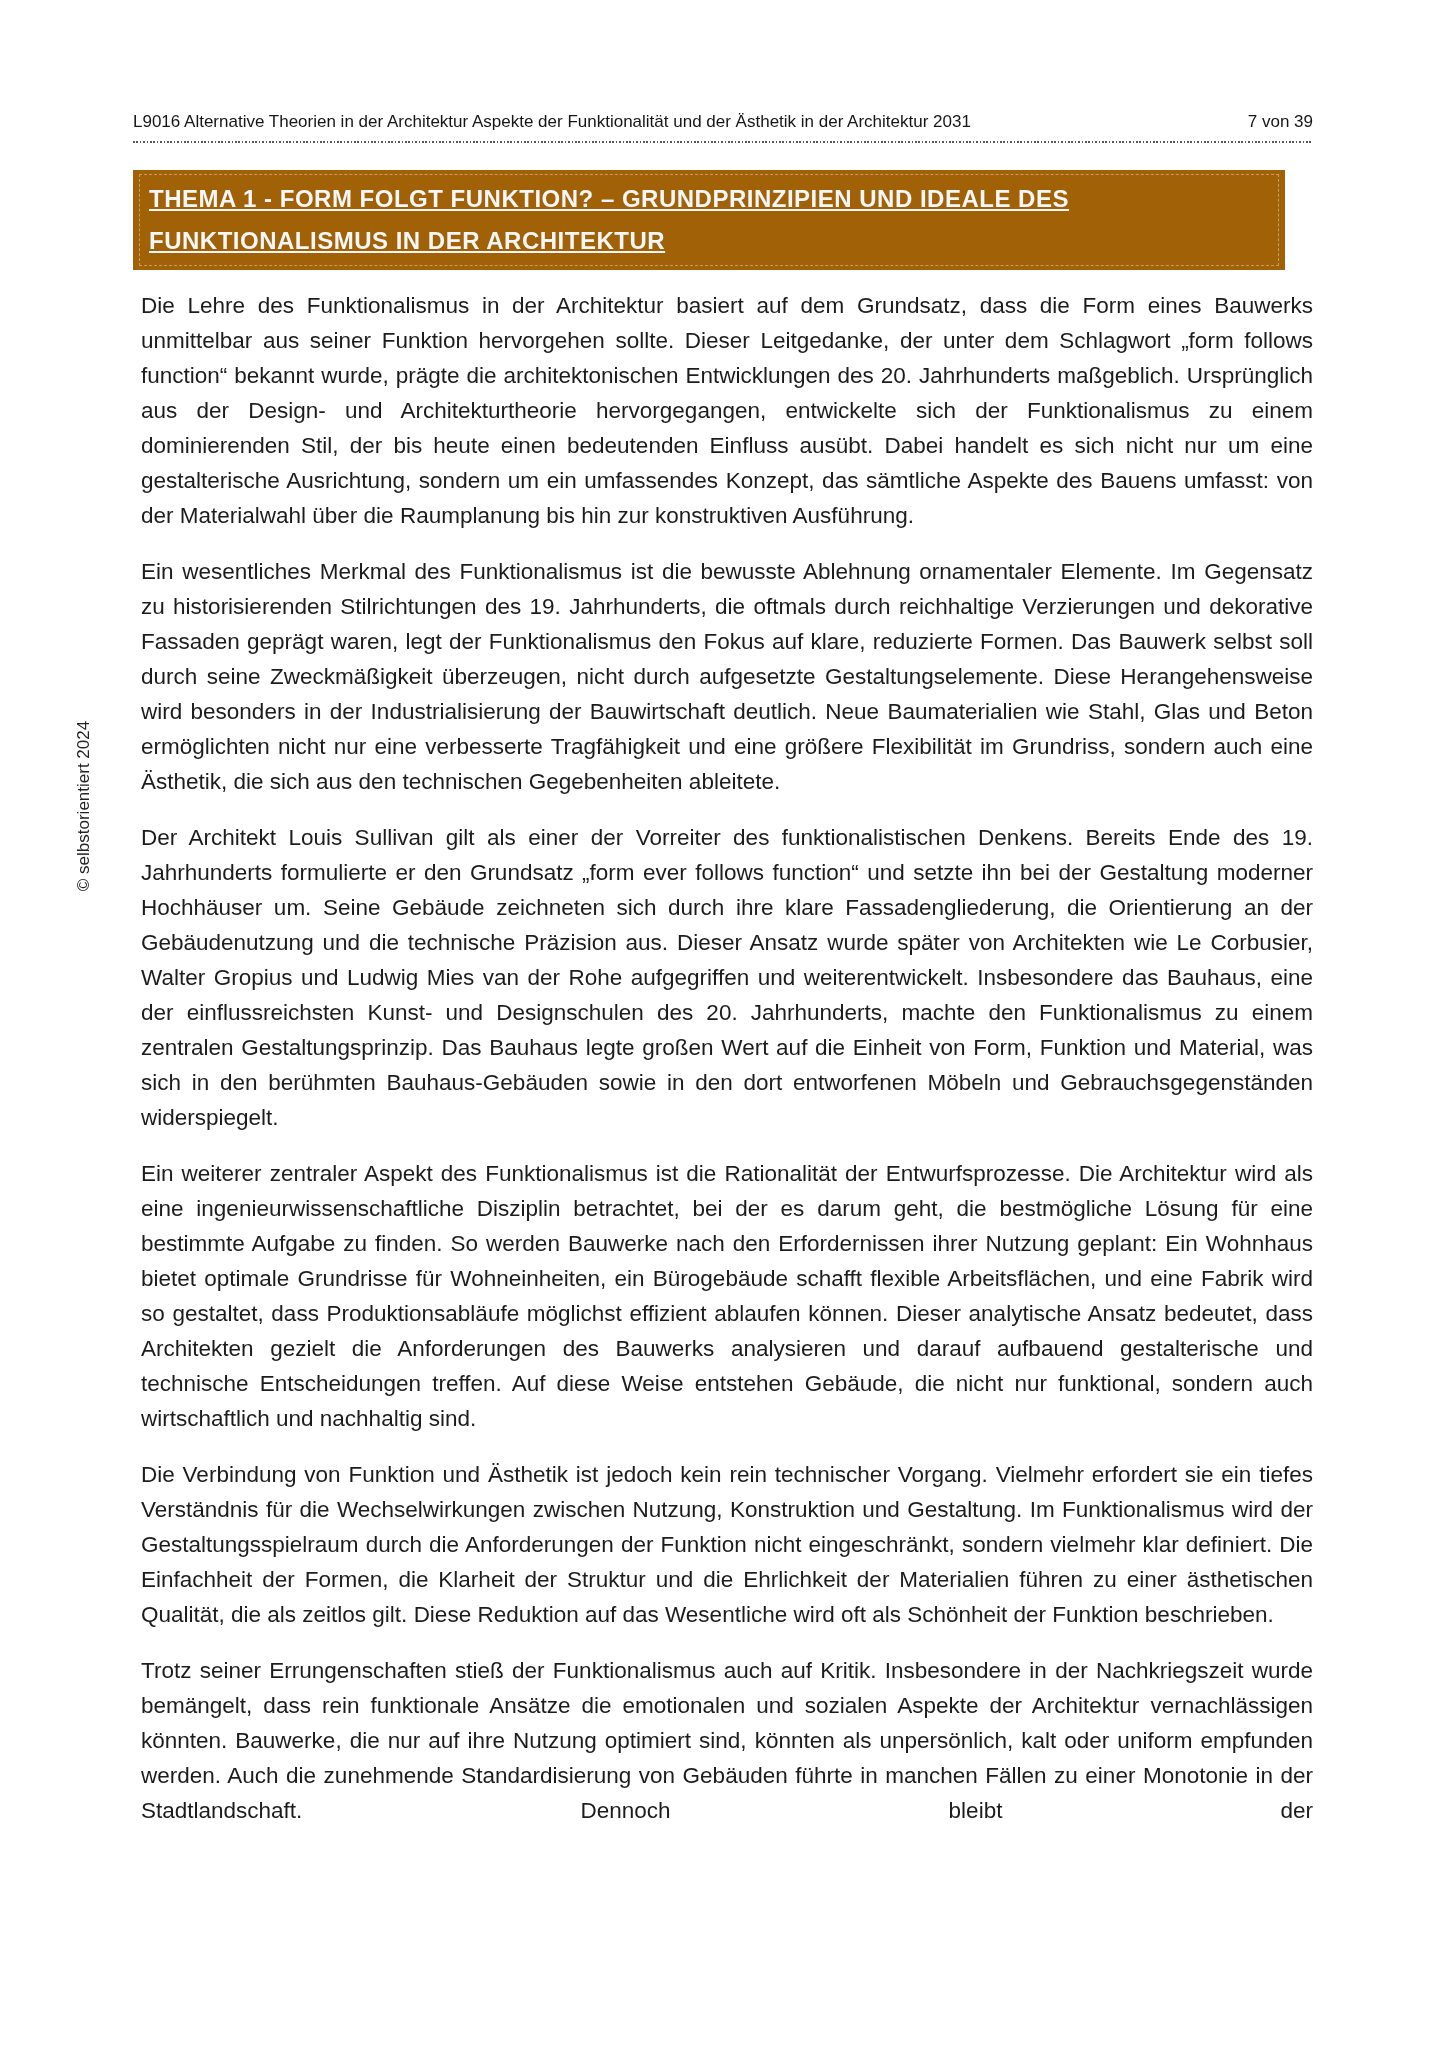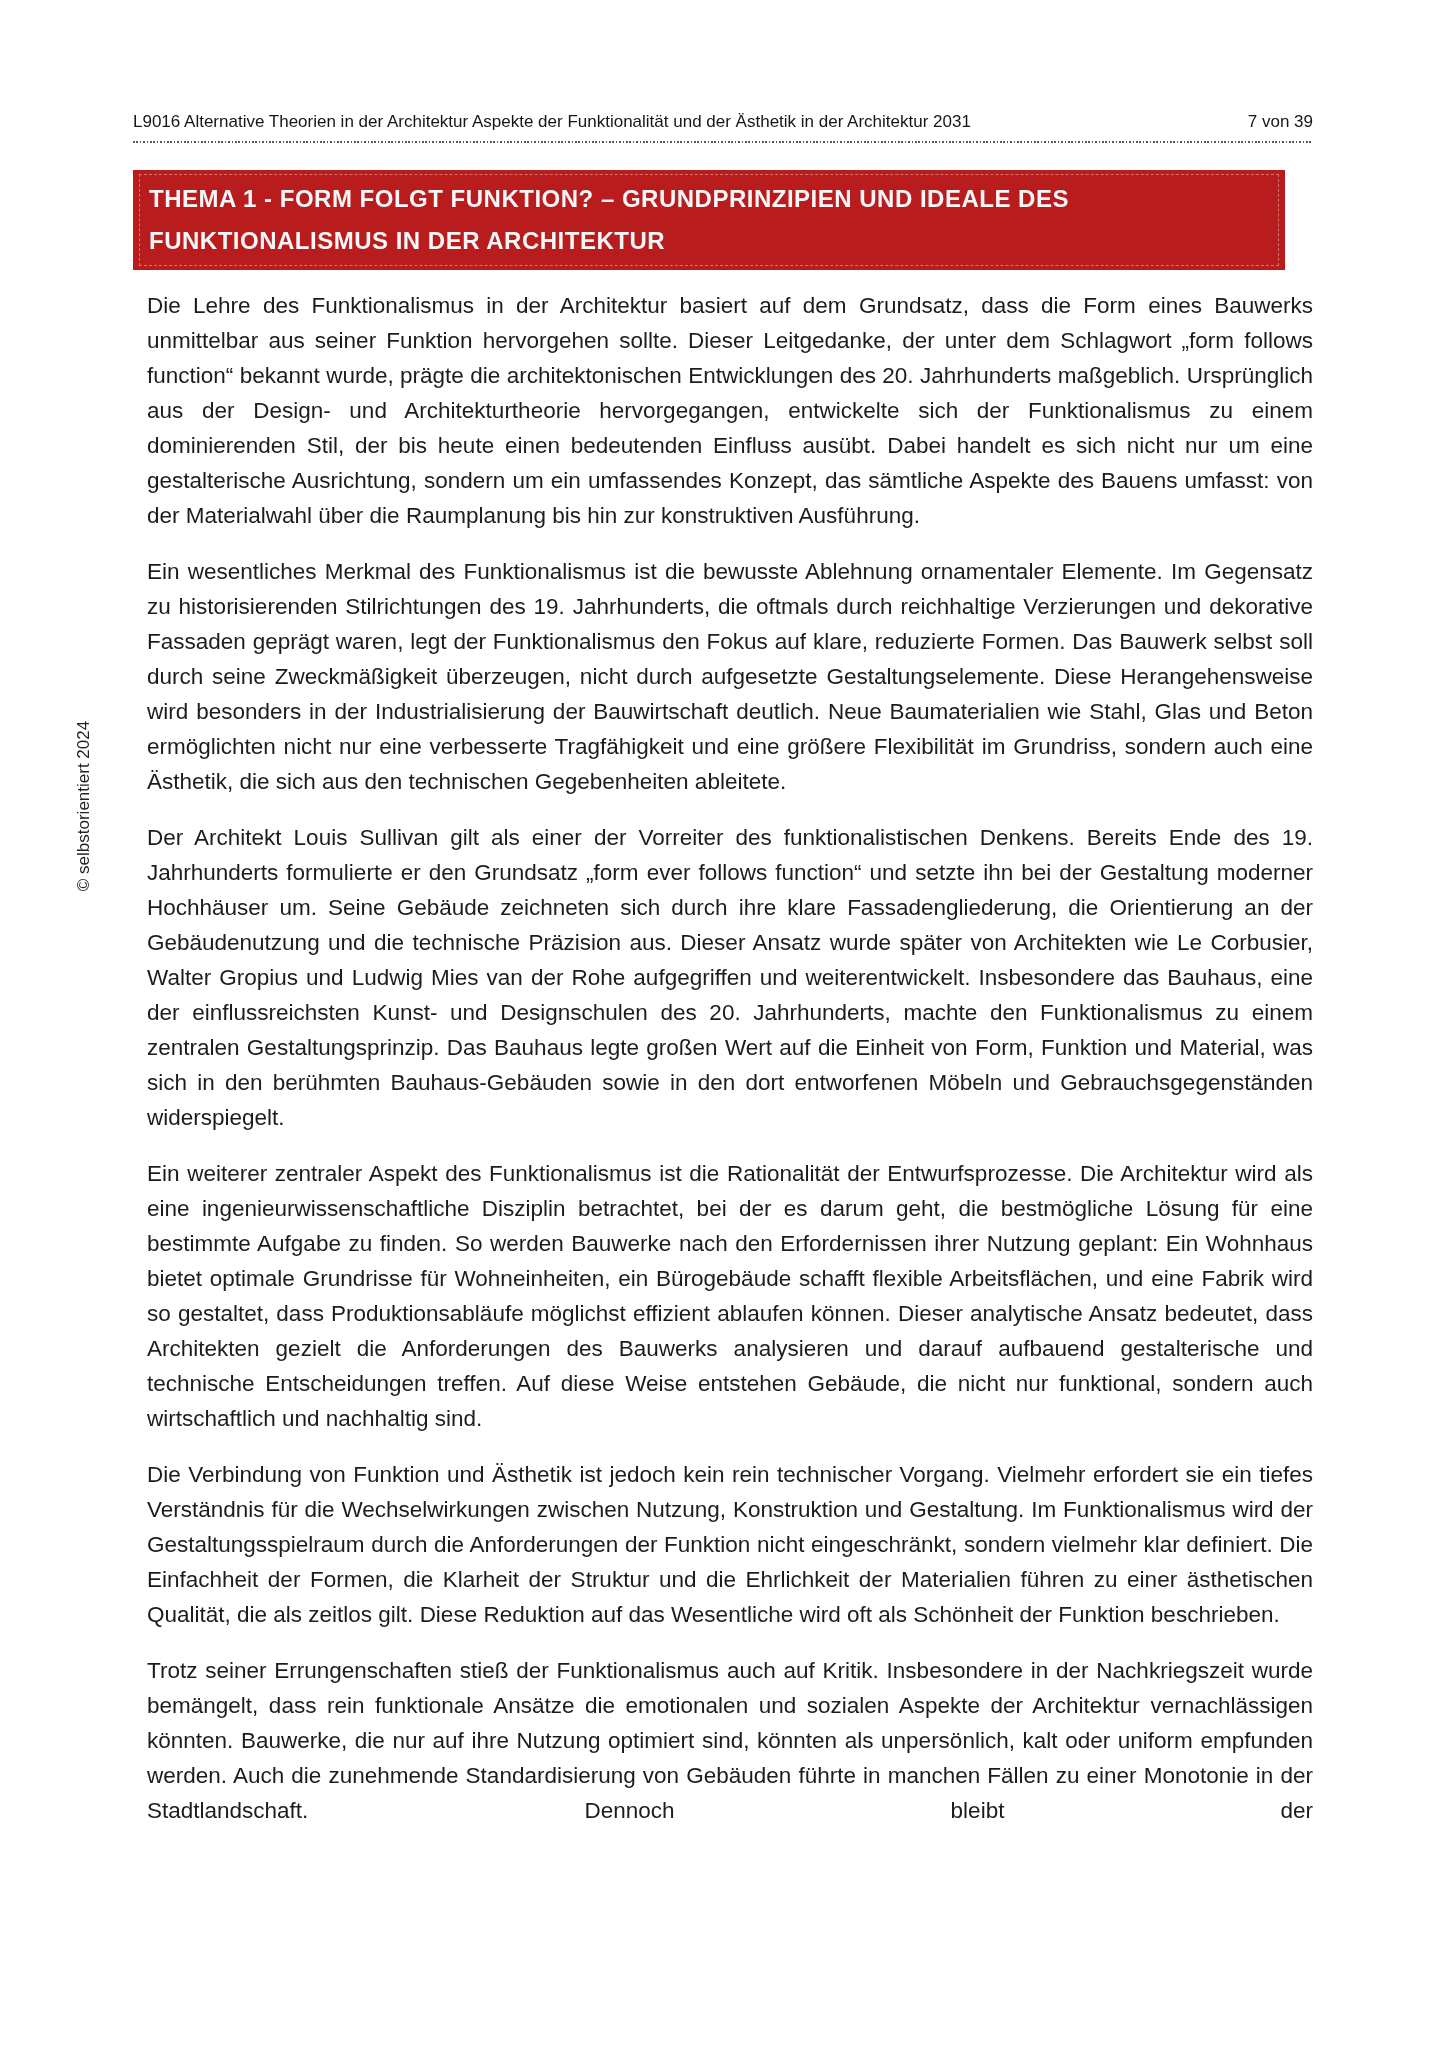--- a/index.html
+++ b/index.html
@@ -62,21 +62,21 @@
   .content {
     position: absolute;
     left: 133px;
     top: 288px;
     width: 1180px;
     font-size: 22.5px;
     line-height: 35px;
     text-align: justify;
     color: #1c1c1e;
   }
-  .content p { margin: 0 0 21px 14px; }
+  .content p { margin: 0 0 21px 8px; }
   .content p.cut { text-align-last: justify; }
 
   
   .watermark {
     position: absolute;
     left: 84px;
     top: 806px;
     transform: translate(-50%, -50%) rotate(-90deg);
     font-size: 17px;
     color: #222222;
@@ -89,21 +89,21 @@
 <div class="sheet">
 
   <div class="watermark">© selbstorientiert 2024</div>
 
   <div class="header">
     <span class="header-title">L9016 Alternative Theorien in der Architektur Aspekte der Funktionalität und der Ästhetik in der Architektur 2031</span>
     <span class="header-page">7 von 39</span>
   </div>
   <div class="header-rule"></div>
 
-  <div class="banner" style="background: #b91c1c; color: rgb(244, 246, 248);">
+  <div class="banner" style="background: #a16207; color: rgb(244, 246, 248); text-decoration: underline;">
     <span>THEMA 1 - FORM FOLGT FUNKTION? – GRUNDPRINZIPIEN UND IDEALE DES FUNKTIONALISMUS IN DER ARCHITEKTUR</span>
   </div>
 
   <div class="content">
     <p>Die Lehre des Funktionalismus in der Architektur basiert auf dem Grundsatz, dass die Form eines Bauwerks unmittelbar aus seiner Funktion hervorgehen sollte. Dieser Leitgedanke, der unter dem Schlagwort „form follows function“ bekannt wurde, prägte die architektonischen Entwicklungen des 20. Jahrhunderts maßgeblich. Ursprünglich aus der Design- und Architekturtheorie hervorgegangen, entwickelte sich der Funktionalismus zu einem dominierenden Stil, der bis heute einen bedeutenden Einfluss ausübt. Dabei handelt es sich nicht nur um eine gestalterische Ausrichtung, sondern um ein umfassendes Konzept, das sämtliche Aspekte des Bauens umfasst: von der Materialwahl über die Raumplanung bis hin zur konstruktiven Ausführung.</p>
     <p>Ein wesentliches Merkmal des Funktionalismus ist die bewusste Ablehnung ornamentaler Elemente. Im Gegensatz zu historisierenden Stilrichtungen des 19. Jahrhunderts, die oftmals durch reichhaltige Verzierungen und dekorative Fassaden geprägt waren, legt der Funktionalismus den Fokus auf klare, reduzierte Formen. Das Bauwerk selbst soll durch seine Zweckmäßigkeit überzeugen, nicht durch aufgesetzte Gestaltungselemente. Diese Herangehensweise wird besonders in der Industrialisierung der Bauwirtschaft deutlich. Neue Baumaterialien wie Stahl, Glas und Beton ermöglichten nicht nur eine verbesserte Tragfähigkeit und eine größere Flexibilität im Grundriss, sondern auch eine Ästhetik, die sich aus den technischen Gegebenheiten ableitete.</p>
     <p>Der Architekt Louis Sullivan gilt als einer der Vorreiter des funktionalistischen Denkens. Bereits Ende des 19. Jahrhunderts formulierte er den Grundsatz „form ever follows function“ und setzte ihn bei der Gestaltung moderner Hochhäuser um. Seine Gebäude zeichneten sich durch ihre klare Fassadengliederung, die Orientierung an der Gebäudenutzung und die technische Präzision aus. Dieser Ansatz wurde später von Architekten wie Le Corbusier, Walter Gropius und Ludwig Mies van der Rohe aufgegriffen und weiterentwickelt. Insbesondere das Bauhaus, eine der einflussreichsten Kunst- und Designschulen des 20. Jahrhunderts, machte den Funktionalismus zu einem zentralen Gestaltungsprinzip. Das Bauhaus legte großen Wert auf die Einheit von Form, Funktion und Material, was sich in den berühmten Bauhaus-Gebäuden sowie in den dort entworfenen Möbeln und Gebrauchsgegenständen widerspiegelt.</p>
     <p>Ein weiterer zentraler Aspekt des Funktionalismus ist die Rationalität der Entwurfsprozesse. Die Architektur wird als eine ingenieurwissenschaftliche Disziplin betrachtet, bei der es darum geht, die bestmögliche Lösung für eine bestimmte Aufgabe zu finden. So werden Bauwerke nach den Erfordernissen ihrer Nutzung geplant: Ein Wohnhaus bietet optimale Grundrisse für Wohneinheiten, ein Bürogebäude schafft flexible Arbeitsflächen, und eine Fabrik wird so gestaltet, dass Produktionsabläufe möglichst effizient ablaufen können. Dieser analytische Ansatz bedeutet, dass Architekten gezielt die Anforderungen des Bauwerks analysieren und darauf aufbauend gestalterische und technische Entscheidungen treffen. Auf diese Weise entstehen Gebäude, die nicht nur funktional, sondern auch wirtschaftlich und nachhaltig sind.</p>
     <p>Die Verbindung von Funktion und Ästhetik ist jedoch kein rein technischer Vorgang. Vielmehr erfordert sie ein tiefes Verständnis für die Wechselwirkungen zwischen Nutzung, Konstruktion und Gestaltung. Im Funktionalismus wird der Gestaltungsspielraum durch die Anforderungen der Funktion nicht eingeschränkt, sondern vielmehr klar definiert. Die Einfachheit der Formen, die Klarheit der Struktur und die Ehrlichkeit der Materialien führen zu einer ästhetischen Qualität, die als zeitlos gilt. Diese Reduktion auf das Wesentliche wird oft als Schönheit der Funktion beschrieben.</p>
     <p class="cut">Trotz seiner Errungenschaften stieß der Funktionalismus auch auf Kritik. Insbesondere in der Nachkriegszeit wurde bemängelt, dass rein funktionale Ansätze die emotionalen und sozialen Aspekte der Architektur vernachlässigen könnten. Bauwerke, die nur auf ihre Nutzung optimiert sind, könnten als unpersönlich, kalt oder uniform empfunden werden. Auch die zunehmende Standardisierung von Gebäuden führte in manchen Fällen zu einer Monotonie in der Stadtlandschaft. Dennoch bleibt der</p>

